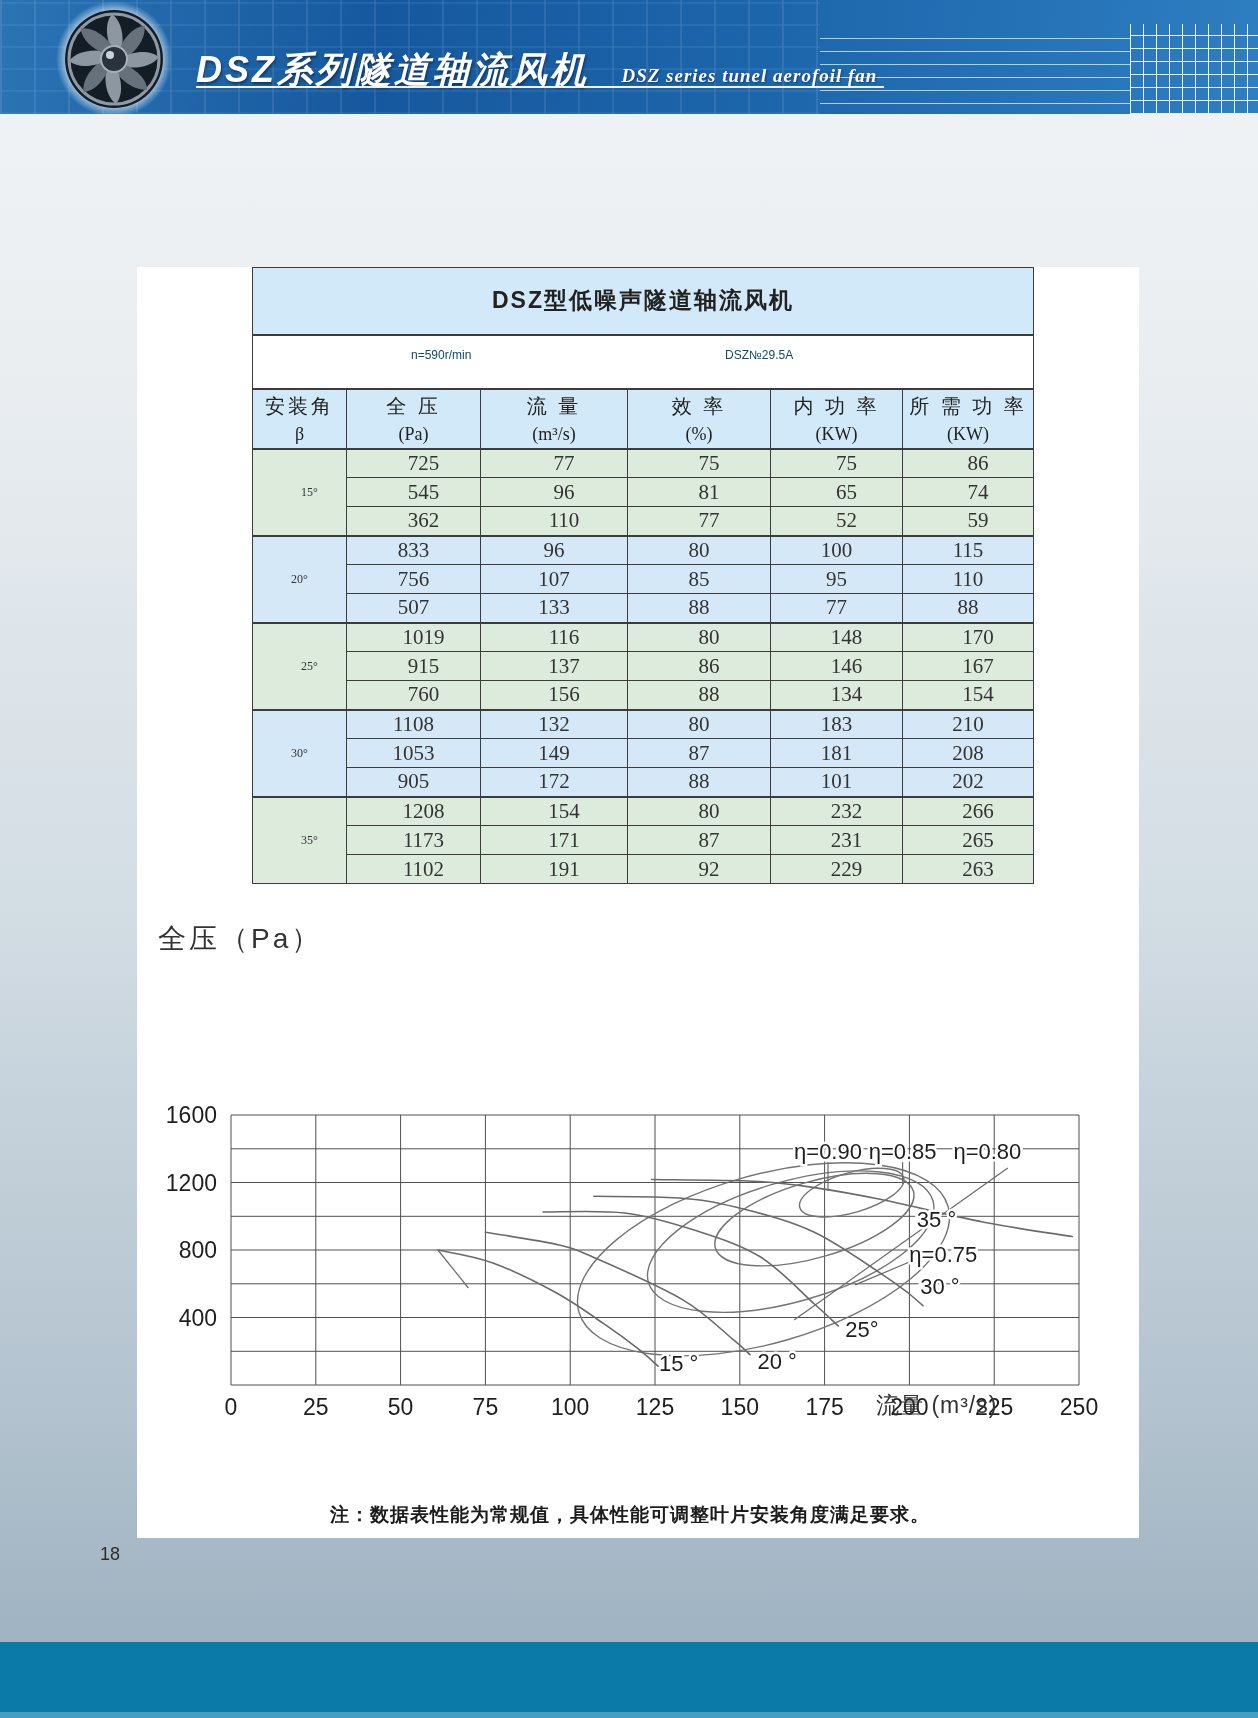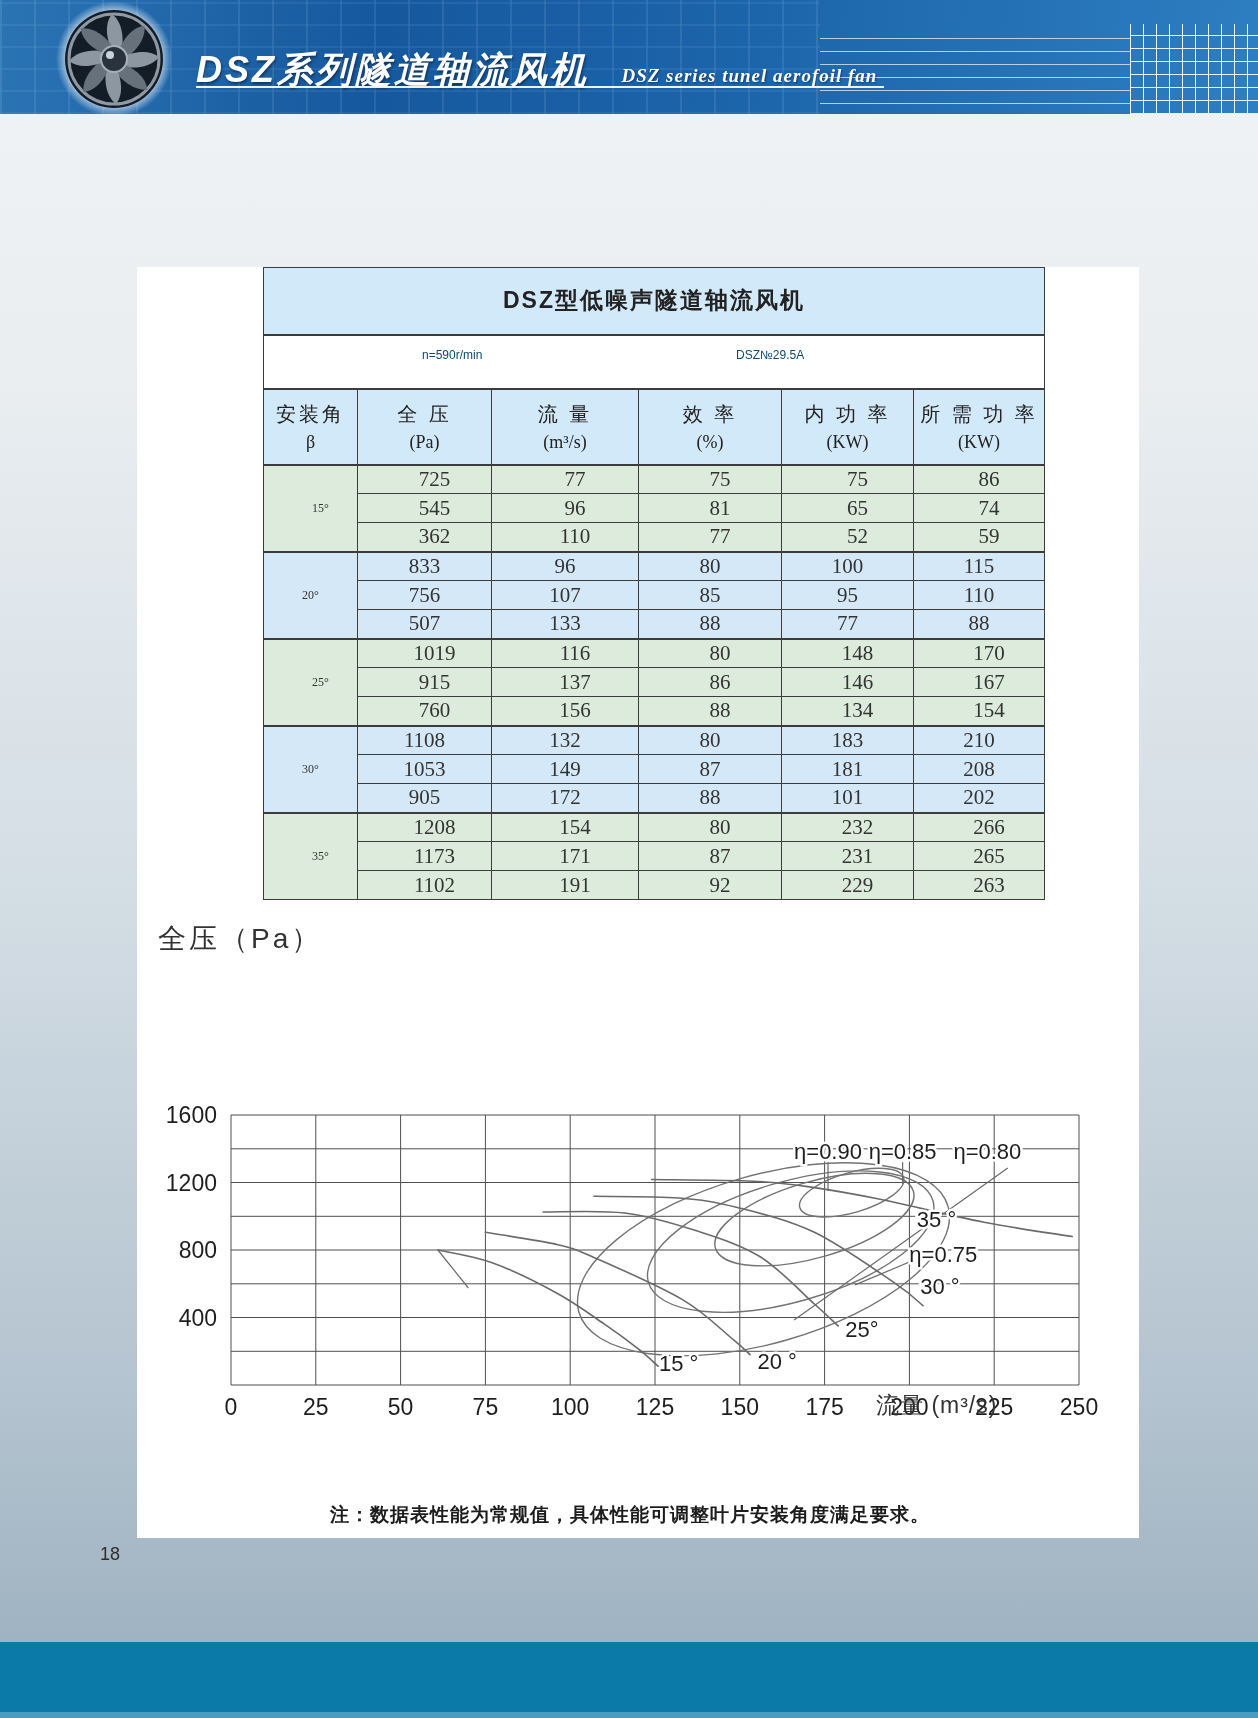--- a/index.html
+++ b/index.html
@@ -30,30 +30,30 @@
   .header-title .en { font-size:19px; font-weight:bold; font-style:italic;
     font-family:"Liberation Serif", serif; margin-left:28px; letter-spacing:1px;
     text-shadow:1px 1px 2px rgba(0,0,0,.4); }
   .title-underline { position:absolute; left:196px; top:86px; width:688px; height:2px;
     background:rgba(255,255,255,.92); }
 
   
   .white-box { position:absolute; left:137px; top:267px; width:1002px; height:1271px; background:#fff; }
 
   
-  table.spec { position:absolute; left:126px; top:0; width:781px; border-collapse:collapse;
+  table.spec { position:absolute; left:115px; top:0; width:781px; border-collapse:collapse;
     color:#222; table-layout:fixed; }
   .spec th, .spec td { border:1px solid #3c3c3c; text-align:center; vertical-align:middle; }
   .spec .title-row th { height:67px; background:var(--table-header,#d2e9f9);
     font-size:23px; font-weight:bold; letter-spacing:2px; border-bottom:2px solid #3c3c3c; }
   .spec .subtitle-row th { height:40px; background:#fff; font-weight:normal; }
   .subwrap { position:relative; height:52px; line-height:38px; font-size:12px; color:#0c4a6e; }
   .subwrap .speed { position:absolute; left:158px; }
   .subwrap .model { position:absolute; left:472px; }
-  .spec .head-row th { height:76px; background:var(--table-header,#d2e9f9); font-weight:normal;
+  .spec .head-row th { height:60px; background:var(--table-header,#d2e9f9); font-weight:normal;
     border-top:2px solid #3c3c3c; border-bottom:2px solid #3c3c3c; }
   .cname { font-size:20px; letter-spacing:3px; }
   .cunit { font-family:"Liberation Serif", serif; font-size:18px; margin-top:4px; }
   .spec tbody td { height:29px; font-family:"Liberation Serif", serif; font-size:21px; color:#333; }
   .spec tbody tr.group-start td { border-top:2px solid #3c3c3c; }
   .spec tbody tr.tone-green td { background:var(--group-green,#dcebdb);padding-left:20px; }
   .spec tbody tr.tone-blue td { background:var(--group-blue,#d4e8f8); }
   .spec tbody td.angle { font-size:12px;margin-top:8px; }
 
   

